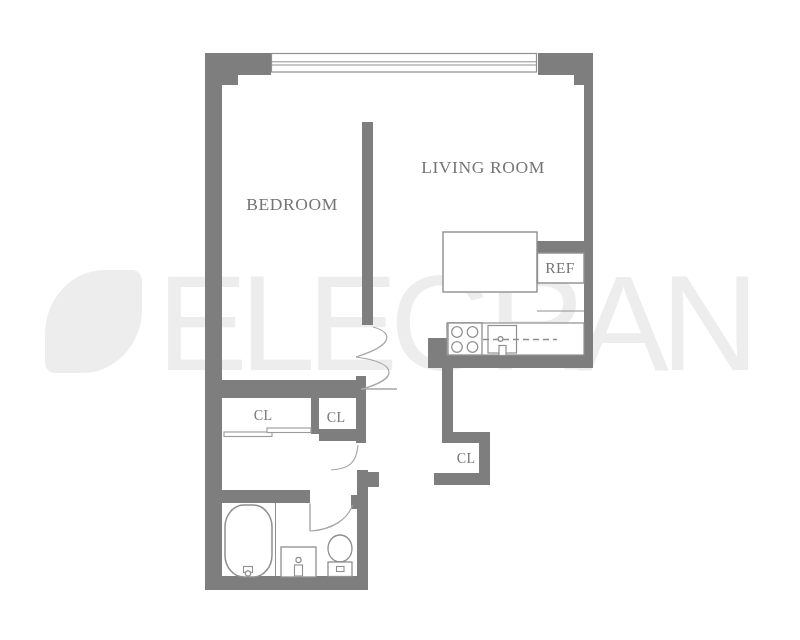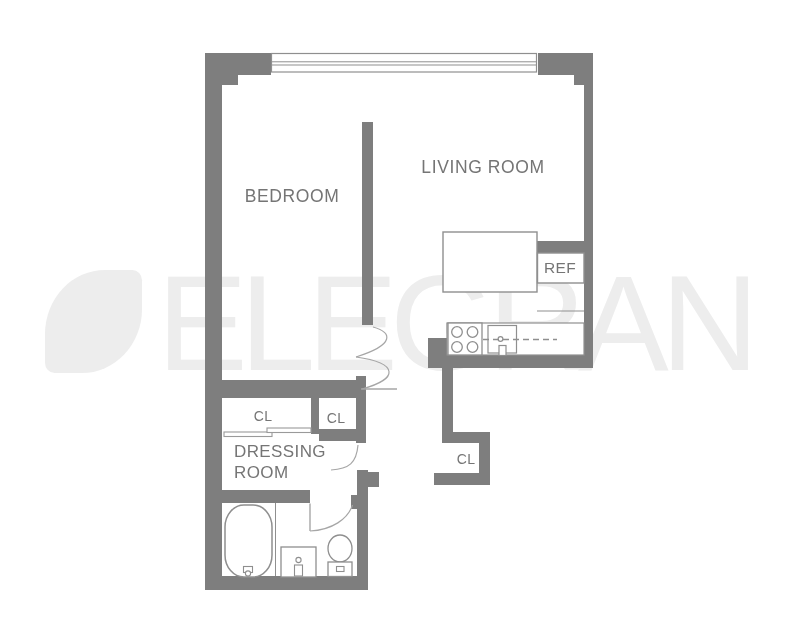--- a/index.html
+++ b/index.html
@@ -17,21 +17,21 @@
     position:absolute;left:45px;top:270px;width:97px;height:103px;z-index:1;
     background:#ededed;border-radius:62% 10% 62% 10%;
   }
   
   #plan{position:absolute;left:0;top:0;z-index:2;}
   
   .lbl{
     position:absolute;z-index:3;color:#757575;white-space:nowrap;
     user-select:none;
   }
-  .lbl.center{transform:translate(-50%,-50%);}
+  .lbl.center{transform:translate(-50%,-50%);font-family:Liberation Serif, serif;}
   .room{font-size:17.5px;letter-spacing:0.6px;}
   .cl{font-size:14px;letter-spacing:0.4px;}
   .ref{font-size:15.5px;letter-spacing:0.3px;}
   .dressing{font-size:17px;line-height:20.5px;letter-spacing:0.4px;white-space:pre-line;}
 </style>
 </head>
 <body>
 
 <div id="stage">
 
@@ -122,21 +122,19 @@
     <g fill="none" stroke="#a6a6a6" stroke-width="1.2">
       <path d="M 373 327 C 391 332 397 344 356 357"></path>
       <path d="M 356 357 C 399 363 399 379 362 389"></path>
       <line x1="361" y1="389" x2="397" y2="389" stroke-width="1.4"></line>
       <path d="M 358 445 C 356.5 463 349 469 331 470"></path>
       <line x1="310" y1="503.5" x2="310" y2="531" stroke-width="1.4"></line>
       <path d="M 310 531 C 332 530 348 519 352.5 505"></path>
     </g>
   </svg>
 
-  <div class="lbl center room" style="left:292px;top:196px;">BEDROOM</div>
+  <div class="lbl center room" style="left:292px;top:204px;">BEDROOM</div>
   <div class="lbl center room" style="left:483px;top:167px;">LIVING ROOM</div>
-  <div class="lbl dressing" style="left:234px;top:442px;">DRESSING
-ROOM</div>
   <div class="lbl center cl" style="left:263px;top:416px;">CL</div>
   <div class="lbl center cl" style="left:336px;top:418px;">CL</div>
   <div class="lbl center cl" style="left:466px;top:459px;">CL</div>
   <div class="lbl center ref" style="left:560px;top:268px;">REF</div>
 </div>
 
 </body></html>

